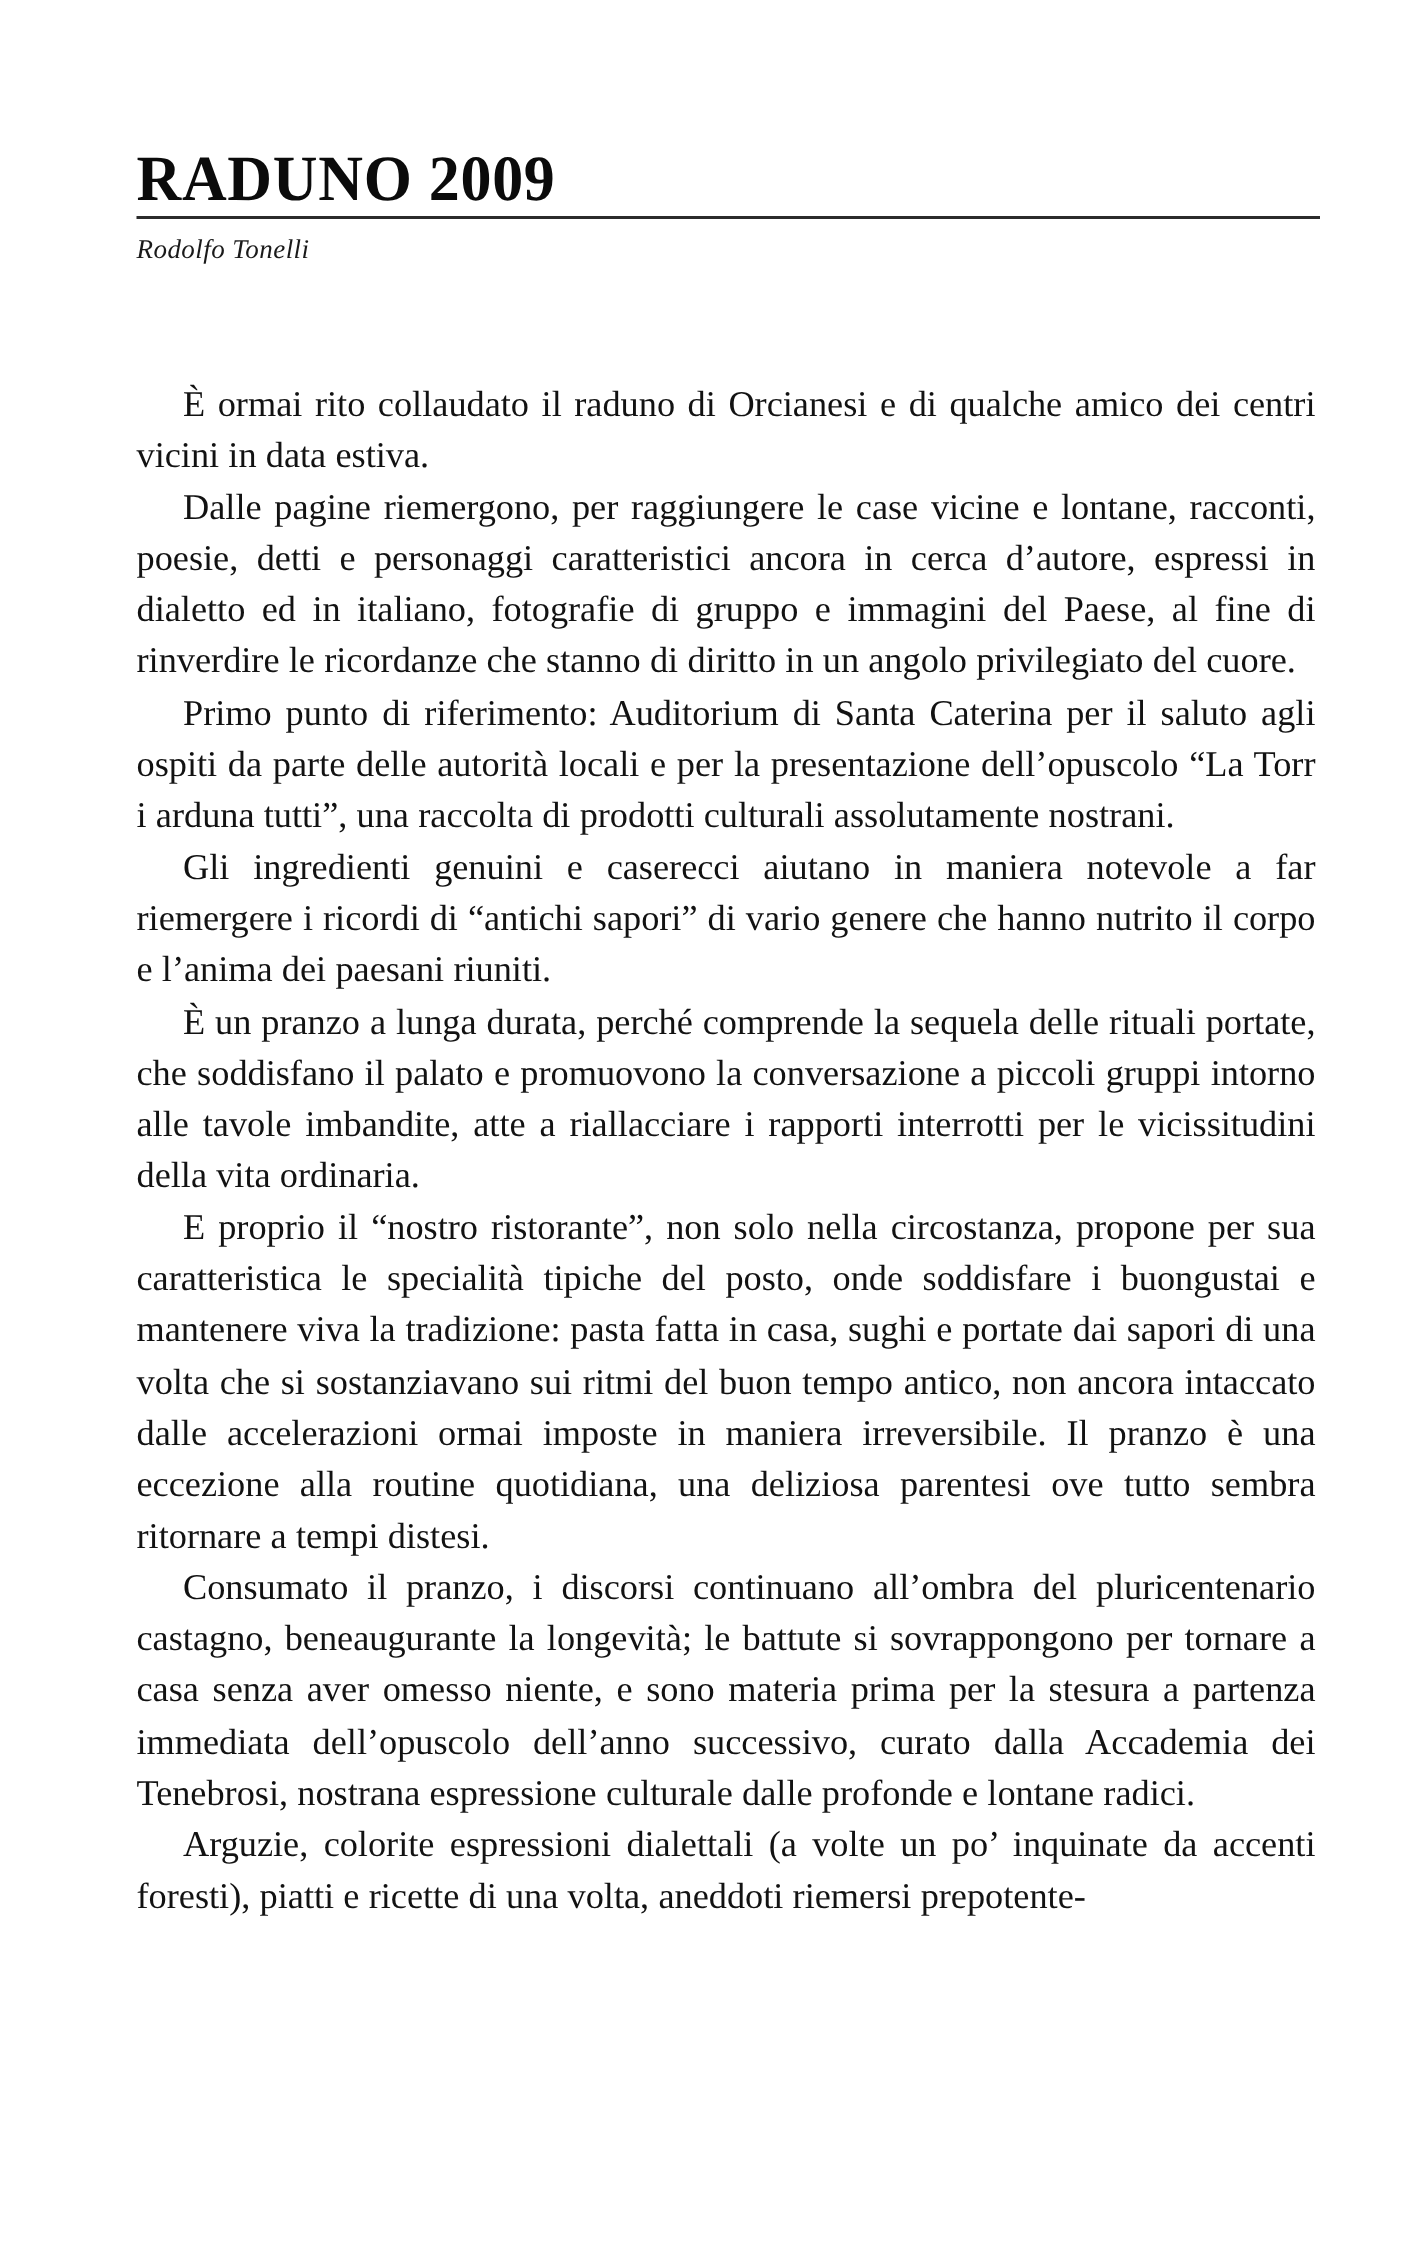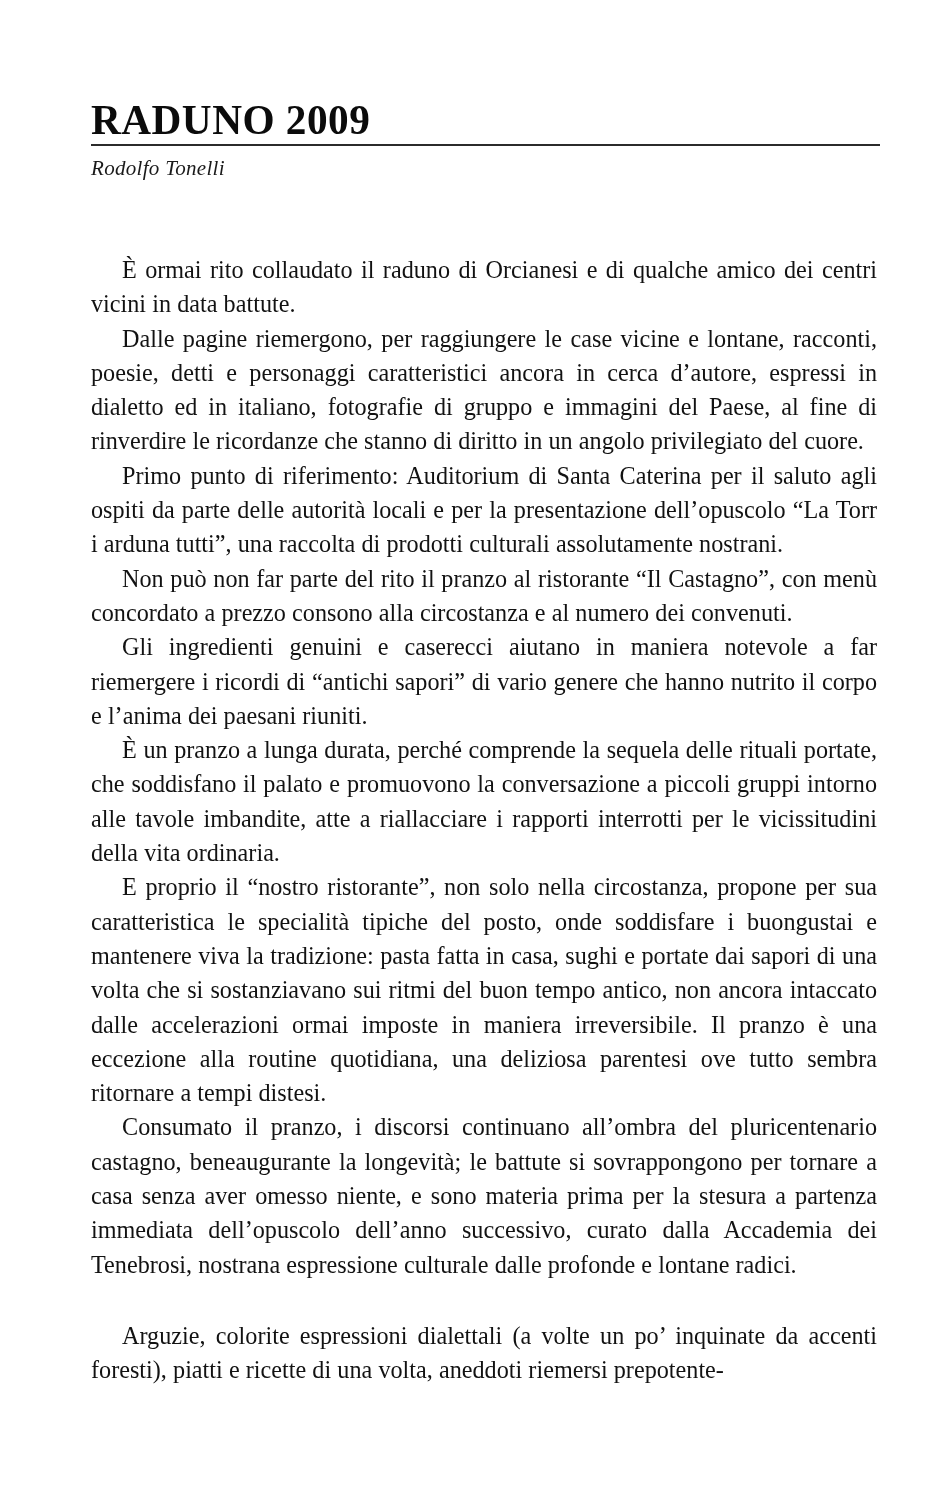--- a/index.html
+++ b/index.html
@@ -45,21 +45,21 @@
     width: 789px;
     height: 0;
     border-top: 2px solid #2b2b2b;
     margin-top: 2px;
   }
 
   .byline {
     font-family: "Liberation Serif", "DejaVu Serif", serif;
     font-style: italic;
     font-weight: normal;
-    font-size: 21px;
+    font-size: 18px;
     line-height: 1.2;
     color: #1a1a1a;
     margin-top: 10px;
     letter-spacing: 0.3px;
   }
 
   
   .body-col {
     position: absolute;
     left: 91px;
@@ -75,39 +75,37 @@
     line-height: 34.3px;
     color: #121212;
     hyphens: none;
     -webkit-hyphens: none;
     word-spacing: 0.1px;
   }
 
   
   .body-col p:last-child {
     text-align-last: left;
-    margin-top: 37px;
   }
 </style>
 </head>
 <body>
 
 <div class="page">
 
   <div class="header">
     <h1 class="doc-title">RADUNO 2009</h1>
     <div class="title-rule"></div>
     <div class="byline">Rodolfo Tonelli</div>
   </div>
 
   <div class="body-col">
-    <p>È ormai rito collaudato il raduno di Orcianesi e di qualche amico dei centri vicini in data battute.</p>
+    <p>È ormai rito collaudato il raduno di Orcianesi e di qualche amico dei centri vicini in data estiva.</p>
     <p>Dalle pagine riemergono, per raggiungere le case vicine e lontane, racconti, poesie, detti e personaggi caratteristici ancora in cerca d’autore, espressi in dialetto ed in italiano, fotografie di gruppo e immagini del Paese, al fine di rinverdire le ricordanze che stanno di diritto in un angolo privilegiato del cuore.</p>
     <p>Primo punto di riferimento: Auditorium di Santa Caterina per il saluto agli ospiti da parte delle autorità locali e per la presentazione dell’opuscolo “La Torr i arduna tutti”, una raccolta di prodotti culturali assolutamente nostrani.</p>
-    <p>Non può non far parte del rito il pranzo al ristorante “Il Castagno”, con menù concordato a prezzo consono alla circostanza e al numero dei convenuti.</p>
     <p>Gli ingredienti genuini e caserecci aiutano in maniera notevole a far riemergere i ricordi di “antichi sapori” di vario genere che hanno nutrito il corpo e l’anima dei paesani riuniti.</p>
     <p>È un pranzo a lunga durata, perché comprende la sequela delle rituali portate, che soddisfano il palato e promuovono la conversazione a piccoli gruppi intorno alle tavole imbandite, atte a riallacciare i rapporti interrotti per le vicissitudini della vita ordinaria.</p>
     <p>E proprio il “nostro ristorante”, non solo nella circostanza, propone per sua caratteristica le specialità tipiche del posto, onde soddisfare i buongustai e mantenere viva la tradizione: pasta fatta in casa, sughi e portate dai sapori di una volta che si sostanziavano sui ritmi del buon tempo antico, non ancora intaccato dalle accelerazioni ormai imposte in maniera irreversibile. Il pranzo è una eccezione alla routine quotidiana, una deliziosa parentesi ove tutto sembra ritornare a tempi distesi.</p>
     <p>Consumato il pranzo, i discorsi continuano all’ombra del pluricentenario castagno, beneaugurante la longevità; le battute si sovrappongono per tornare a casa senza aver omesso niente, e sono materia prima per la stesura a partenza immediata dell’opuscolo dell’anno successivo, curato dalla Accademia dei Tenebrosi, nostrana espressione culturale dalle profonde e lontane radici.</p>
     <p>Arguzie, colorite espressioni dialettali (a volte un po’ inquinate da accenti foresti), piatti e ricette di una volta, aneddoti riemersi prepotente-</p>
   </div>
 
 </div>
 
 </body></html>

